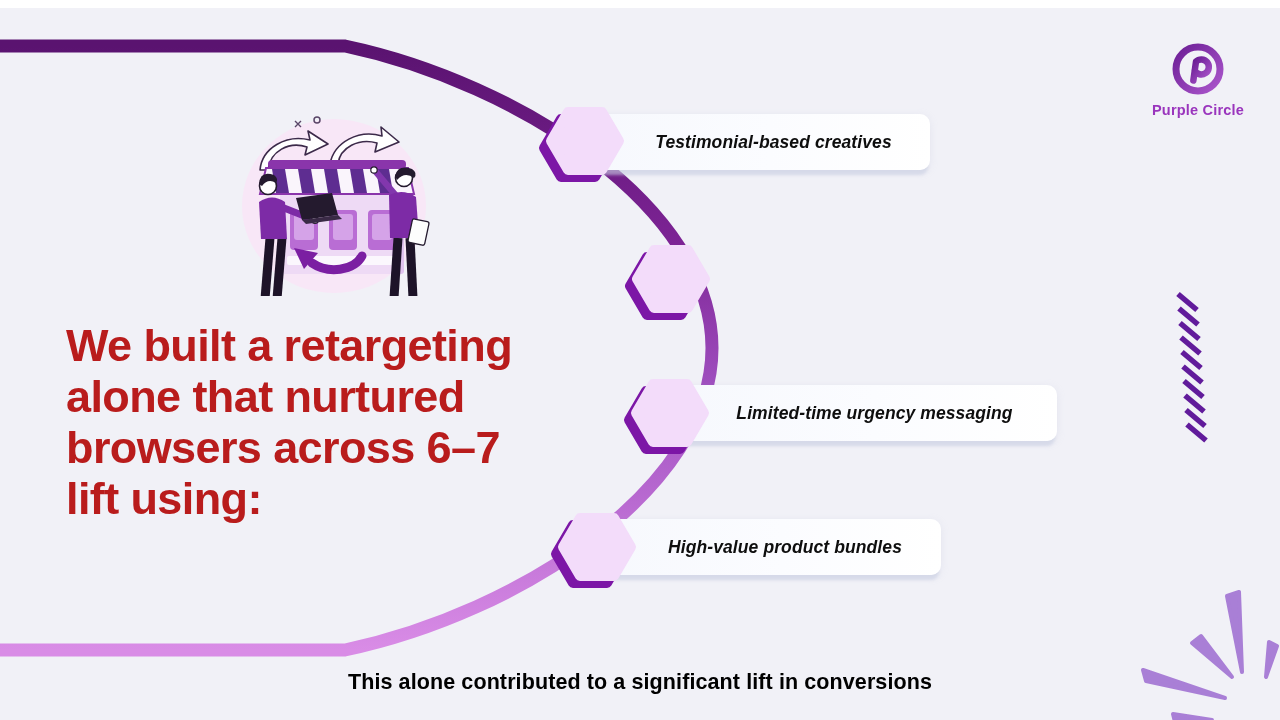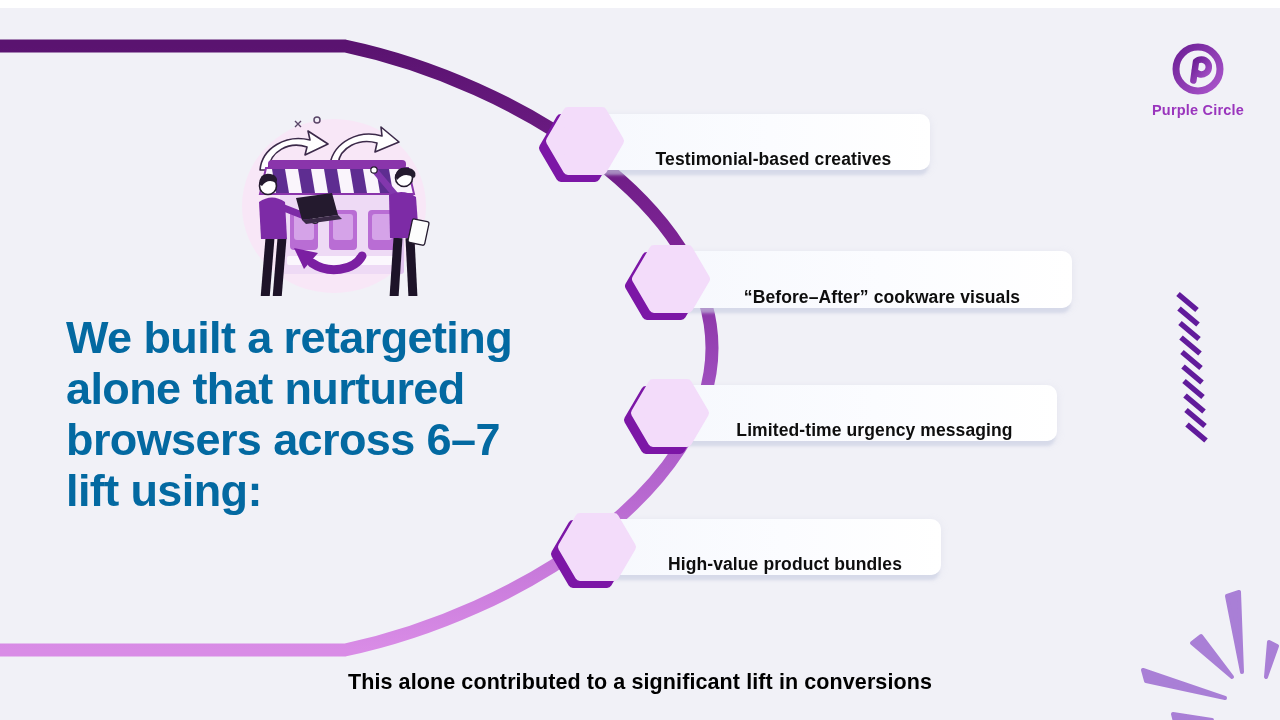--- a/index.html
+++ b/index.html
@@ -12,30 +12,30 @@
   
   .arc-svg{position:absolute;left:0;top:0;z-index:1;}
   
   .logo{position:absolute;left:1146px;top:32px;width:104px;z-index:4;text-align:center;}
   .logo .mark{display:block;margin:0 auto;}
   .logo .wordmark{
     margin-top:4px;font-size:14.5px;font-weight:700;color:#9a35bd;letter-spacing:.2px;
   }
   
   .heading{
-    position:absolute;left:66px;top:304px;z-index:3;
-    font-size:45px;font-weight:700;color:#0369a1;line-height:51px;letter-spacing:-0.6px;
+    position:absolute;left:66px;top:312px;z-index:3;
+    font-size:45px;font-weight:700;color:#b91c1c;line-height:51px;letter-spacing:-0.6px;
   }
   .heading span{display:block;white-space:nowrap;}
   
   .card{
     position:absolute;z-index:2;border-radius:10px;
     background:linear-gradient(90deg,#f6f8fd 0%,#fbfcff 55%,#ffffff 100%);
     box-shadow:0 7px 3px -2px rgba(202,206,226,.6), 0 2px 8px rgba(170,175,205,.18);
-    display:flex;align-items:flex-end;
+    display:flex;align-items:center;font-style:italic;
   }
   .card .label{
     width:100%;text-align:center;
     font-size:17.5px;font-weight:700;color:#0e0e0e;letter-spacing:.1px;
     padding-left:42px;white-space:nowrap;
   }
   .hex{position:absolute;z-index:3;}
   
   .hash-svg{position:absolute;left:0;top:0;z-index:1;}
   .burst-svg{position:absolute;left:0;top:0;z-index:1;}
@@ -157,23 +157,20 @@
 
   <div class="heading">
     <span>We built a retargeting</span>
     <span>alone that nurtured</span>
     <span>browsers across 6–7</span>
     <span>lift using:</span>
   </div>
 
   <div class="card" style="left:575px;top:106px;width:355px;height:56px;">
     <div class="label">Testimonial-based creatives</div>
-  </div>
-  <div class="card" style="left:650px;top:243px;width:422px;height:57px;">
-    <div class="label">“Before–After” cookware visuals</div>
   </div>
   <div class="card" style="left:650px;top:377px;width:407px;height:56px;">
     <div class="label">Limited-time urgency messaging</div>
   </div>
   <div class="card" style="left:587px;top:511px;width:354px;height:56px;">
     <div class="label">High-value product bundles</div>
   </div>
 
   <svg class="hex" style="left:532px;top:80px;" width="106" height="106" viewBox="-53 -53 106 106">
     <g transform="translate(-7,7)">

